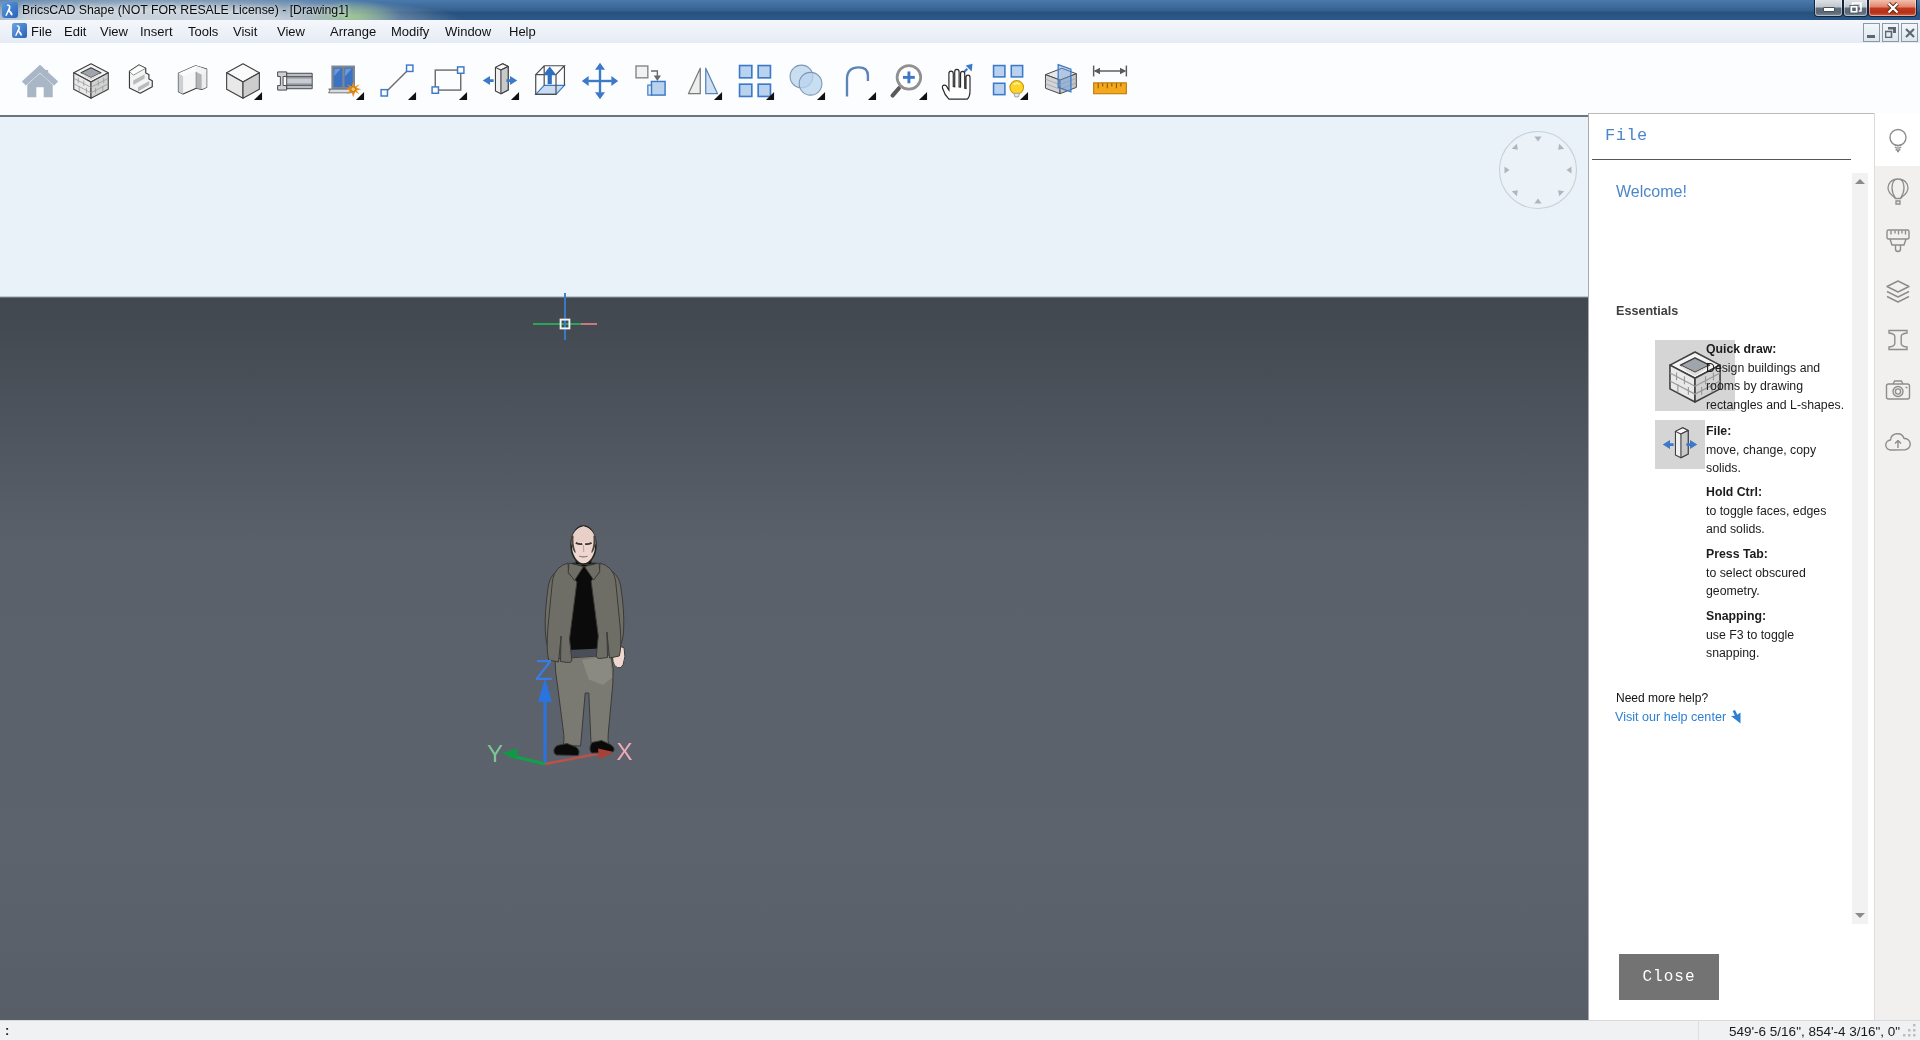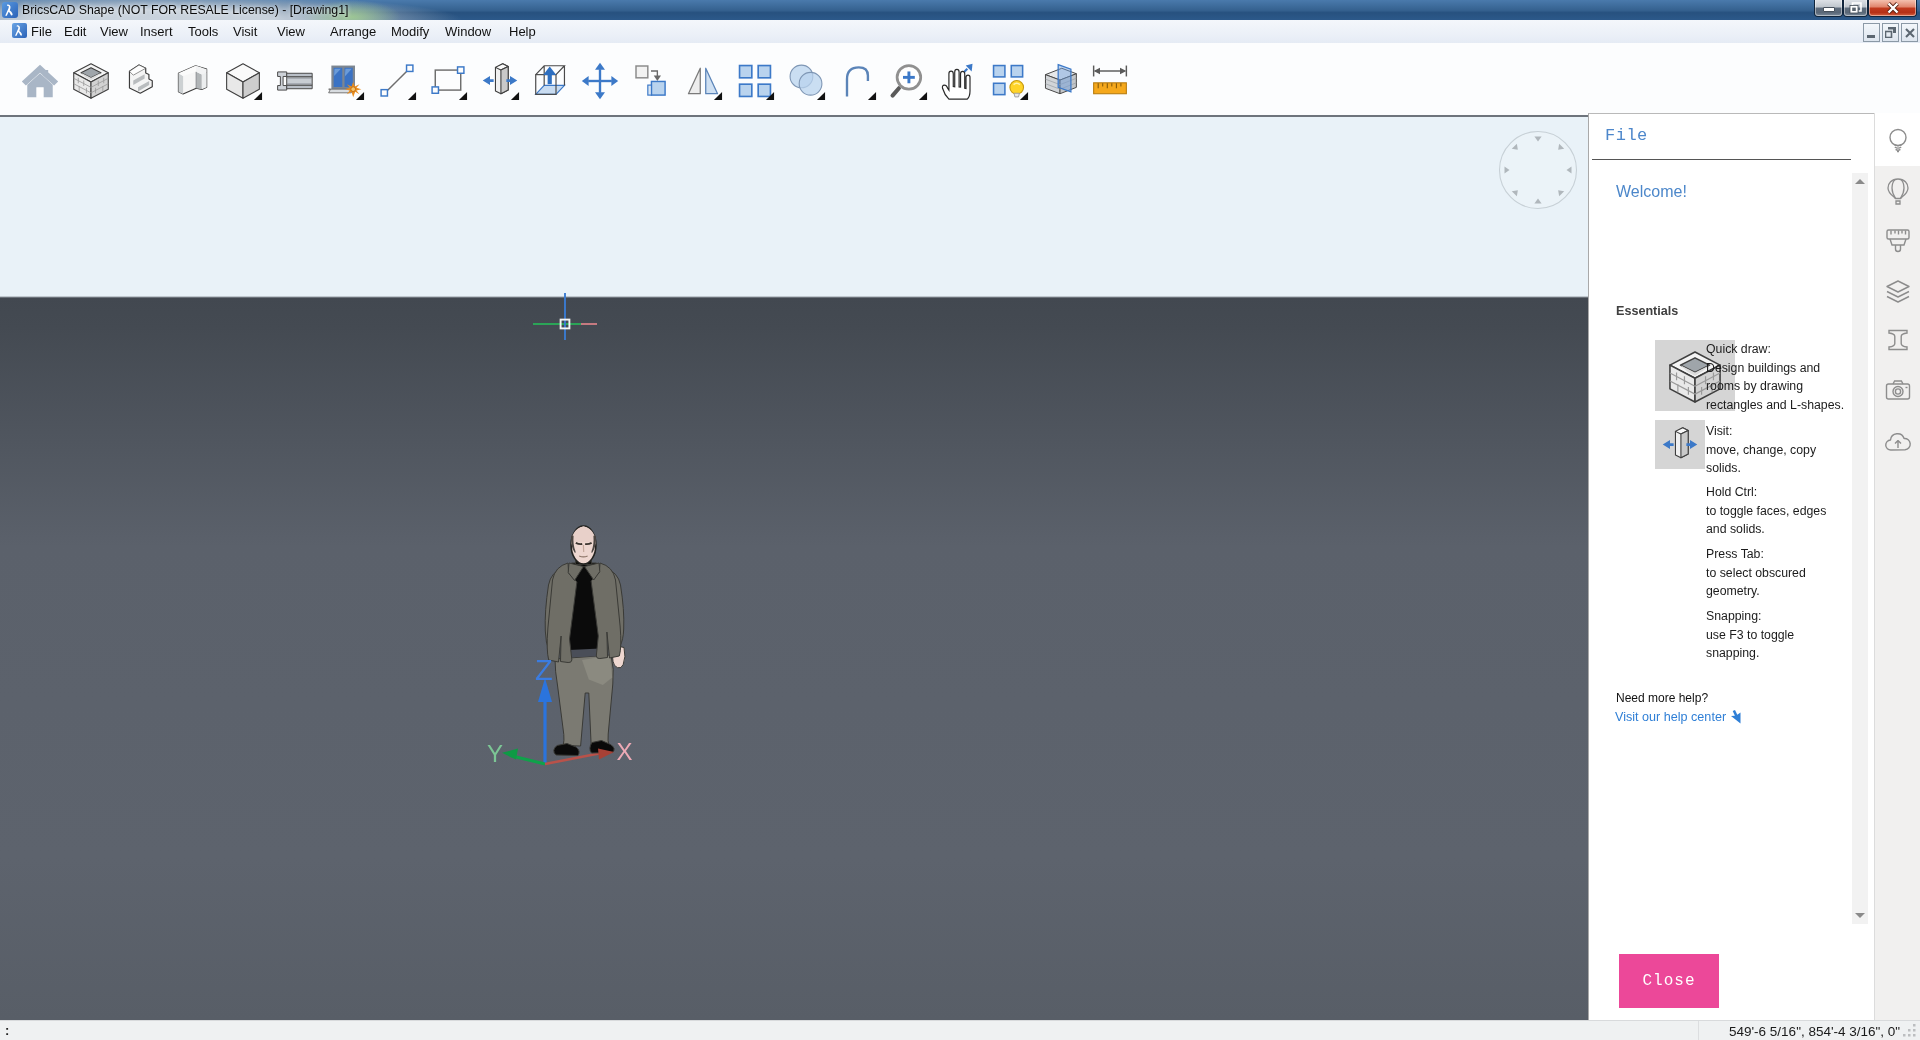--- a/index.html
+++ b/index.html
@@ -33,24 +33,24 @@
 #statusbar .coords{position:absolute;left:1729px;top:3px;font-size:13.5px;color:#1a1a1a}
 #statusbar .sep{position:absolute;left:1698px;top:0;width:1px;height:20px;background:#dcdee0}
 .tipshead{position:absolute;left:16px;top:12px;font-family:"Liberation Mono",monospace;font-size:17px;color:#4d87cb;letter-spacing:0.5px}
 .tipsline{position:absolute;left:3px;top:45px;width:259px;height:1px;background:#555}
 .welcome{position:absolute;left:27px;top:69px;font-size:16px;color:#4c87ca}
 .para{position:absolute;left:27px;top:98px;font-size:12.3px;line-height:18px;color:#1c1c1c;white-space:nowrap}
 .essent{position:absolute;left:27px;top:190px;font-size:12.6px;font-weight:bold;color:#404040}
 .qicon{position:absolute;left:66px;top:226px;width:80px;height:71px;background:#d5d5d5}
 .dicon{position:absolute;left:66px;top:306px;width:50px;height:49px;background:#d5d5d5}
 .tiptxt{position:absolute;left:117px;font-size:12.3px;line-height:18.5px;color:#1c1c1c;white-space:nowrap}
-.tiptxt b{font-weight:normal}
+.tiptxt b{font-weight:bold}
 .needhelp{position:absolute;left:27px;top:577px;font-size:12px;color:#111}
 .helplink{position:absolute;left:26px;top:595px;font-size:12.6px;color:#2f7fd6}
-.closebtn{position:absolute;left:30px;top:840px;width:100px;height:54px;background:#ec4899;color:#fff;font-family:"Liberation Mono",monospace;font-size:16px;display:flex;align-items:center;justify-content:center;letter-spacing:1px}
+.closebtn{position:absolute;left:30px;top:840px;width:100px;height:46px;background:#737373;color:#fff;font-family:"Liberation Mono",monospace;font-size:16px;display:flex;align-items:center;justify-content:center;letter-spacing:1px}
 .scrollbar{position:absolute;left:263px;top:59px;width:16px;height:751px;background:#f2f2f2}
 .sb-up{position:absolute;left:3px;top:6px;width:0;height:0;border-left:5px solid transparent;border-right:5px solid transparent;border-bottom:5px solid #8a8a8a}
 .sb-dn{position:absolute;left:3px;bottom:6px;width:0;height:0;border-left:5px solid transparent;border-right:5px solid transparent;border-top:5px solid #8a8a8a}
 .sideicon{position:absolute;left:9px}
 </style>
 </head>
 <body>
 <div id="titlebar">
  <div class="tlogo">
       <svg width="16" height="16" viewBox="0 0 16 16">
@@ -416,21 +416,21 @@
           <path d="M25,3 L31,6 L23,10 L17,7 Z" fill="#fafafa"></path>
           <path d="M23,10 L31,6 V32 L23,36 Z" fill="#c9c9c9"></path>
         </g>
         <g fill="#3c79c8">
           <path d="M3,21.5 l8,-5 v3.5 h4 v3 h-4 v3.5 Z"></path>
           <path d="M41,21.5 l-8,-5 v3.5 h-4 v3 h4 v3.5 Z"></path>
         </g>
       </svg>
     </div>
  <div class="tiptxt" style="top:226px"><b>Quick draw:</b><br>Design buildings and<br>rooms by drawing<br>rectangles and L-shapes.</div>
- <div class="tiptxt" style="top:308px"><b>Visit:</b><br>move, change, copy<br>solids.</div>
+ <div class="tiptxt" style="top:308px"><b>File:</b><br>move, change, copy<br>solids.</div>
  <div class="tiptxt" style="top:369px"><b>Hold Ctrl:</b><br>to toggle faces, edges<br>and solids.</div>
  <div class="tiptxt" style="top:431px"><b>Press Tab:</b><br>to select obscured<br>geometry.</div>
  <div class="tiptxt" style="top:493px"><b>Snapping:</b><br>use F3 to toggle<br>snapping.</div>
  <div class="needhelp">Need more help?</div>
  <div class="helplink">Visit our help center<svg width="17" height="16" viewBox="0 0 17 16" style="vertical-align:-4px;margin-left:1px">
         <path d="M13.5,14.5 L13.5,3.5 L10.3,5.7 L8,1 L5.7,2.1 L7.9,6.8 L4,7 Z" fill="#2f7fd6"></path>
       </svg></div>
  <div class="closebtn">Close</div>
  <div class="scrollbar">
       <div class="sb-up"></div>

